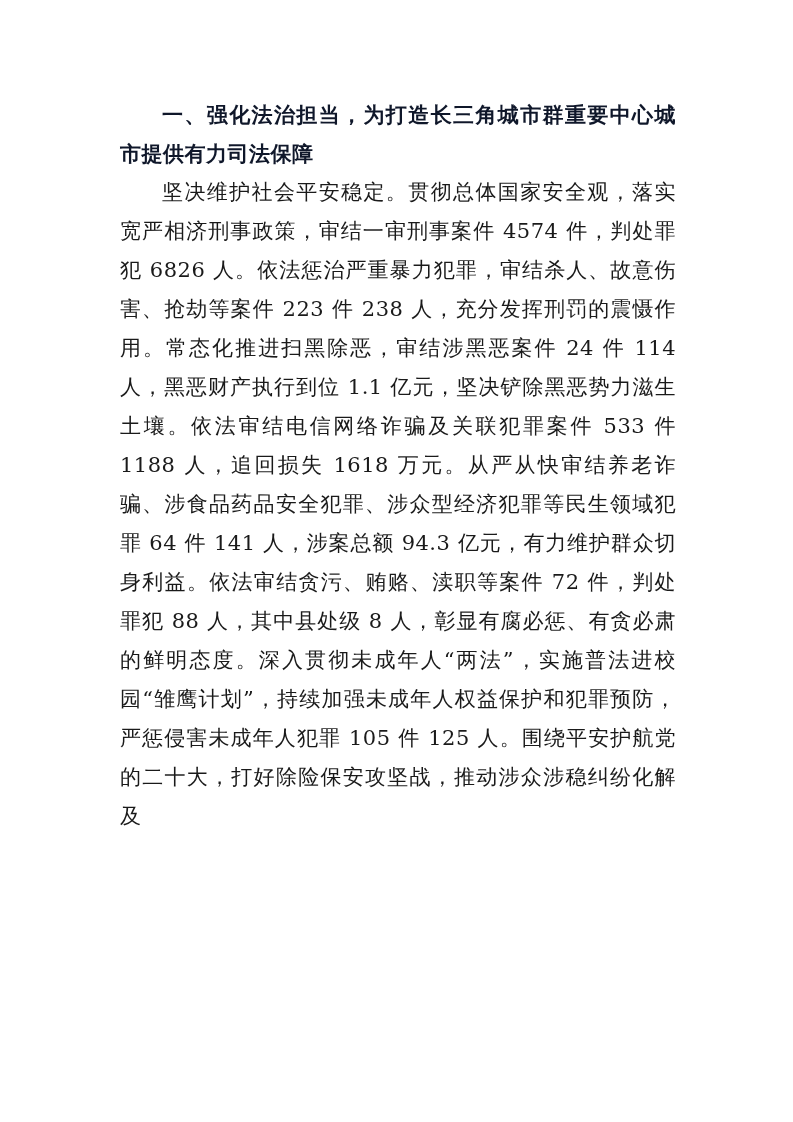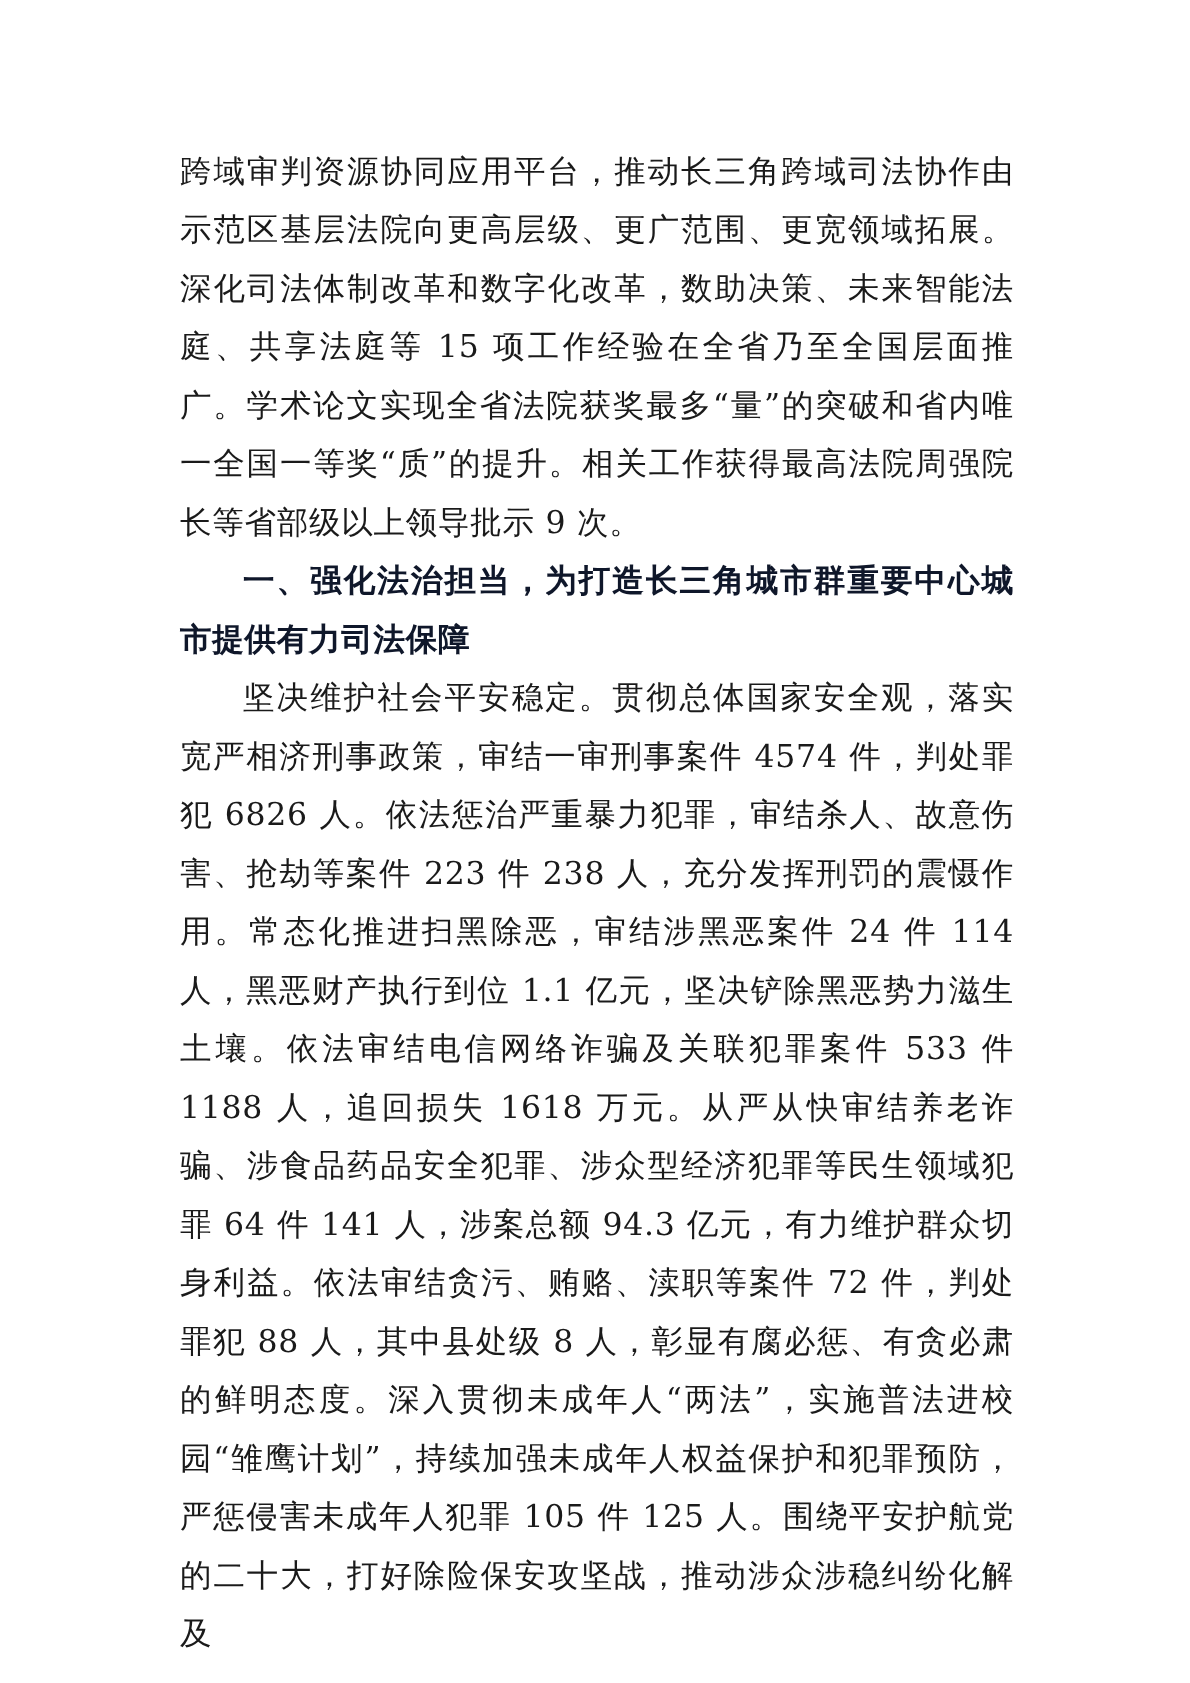--- a/index.html
+++ b/index.html
@@ -46,17 +46,16 @@
     font-weight: bold;
     color: #0f172a;
     font-family: Liberation Sans, sans-serif;
   }
 </style>
 </head>
 <body>
 
 <div class="page">
   <div class="text-block">
-    <p class="body-text no-indent">跨域审判资源协同应用平台，推动长三角跨域司法协作由示范区基层法院向更高层级、更广范围、更宽领域拓展。深化司法体制改革和数字化改革，数助决策、未来智能法庭、共享法庭等 15 项工作经验在全省乃至全国层面推广。学术论文实现全省法院获奖最多“量”的突破和省内唯一全国一等奖“质”的提升。相关工作获得最高法院周强院长等省部级以上领导批示 9 次。</p>
     <h2 class="heading">一、强化法治担当，为打造长三角城市群重要中心城市提供有力司法保障</h2>
     <p class="body-text">坚决维护社会平安稳定。贯彻总体国家安全观，落实宽严相济刑事政策，审结一审刑事案件 4574 件，判处罪犯 6826 人。依法惩治严重暴力犯罪，审结杀人、故意伤害、抢劫等案件 223 件 238 人，充分发挥刑罚的震慑作用。常态化推进扫黑除恶，审结涉黑恶案件 24 件 114 人，黑恶财产执行到位 1.1 亿元，坚决铲除黑恶势力滋生土壤。依法审结电信网络诈骗及关联犯罪案件 533 件 1188 人，追回损失 1618 万元。从严从快审结养老诈骗、涉食品药品安全犯罪、涉众型经济犯罪等民生领域犯罪 64 件 141 人，涉案总额 94.3 亿元，有力维护群众切身利益。依法审结贪污、贿赂、渎职等案件 72 件，判处罪犯 88 人，其中县处级 8 人，彰显有腐必惩、有贪必肃的鲜明态度。深入贯彻未成年人“两法”，实施普法进校园“雏鹰计划”，持续加强未成年人权益保护和犯罪预防，严惩侵害未成年人犯罪 105 件 125 人。围绕平安护航党的二十大，打好除险保安攻坚战，推动涉众涉稳纠纷化解及</p>
   </div>
 </div>
 
 </body></html>

